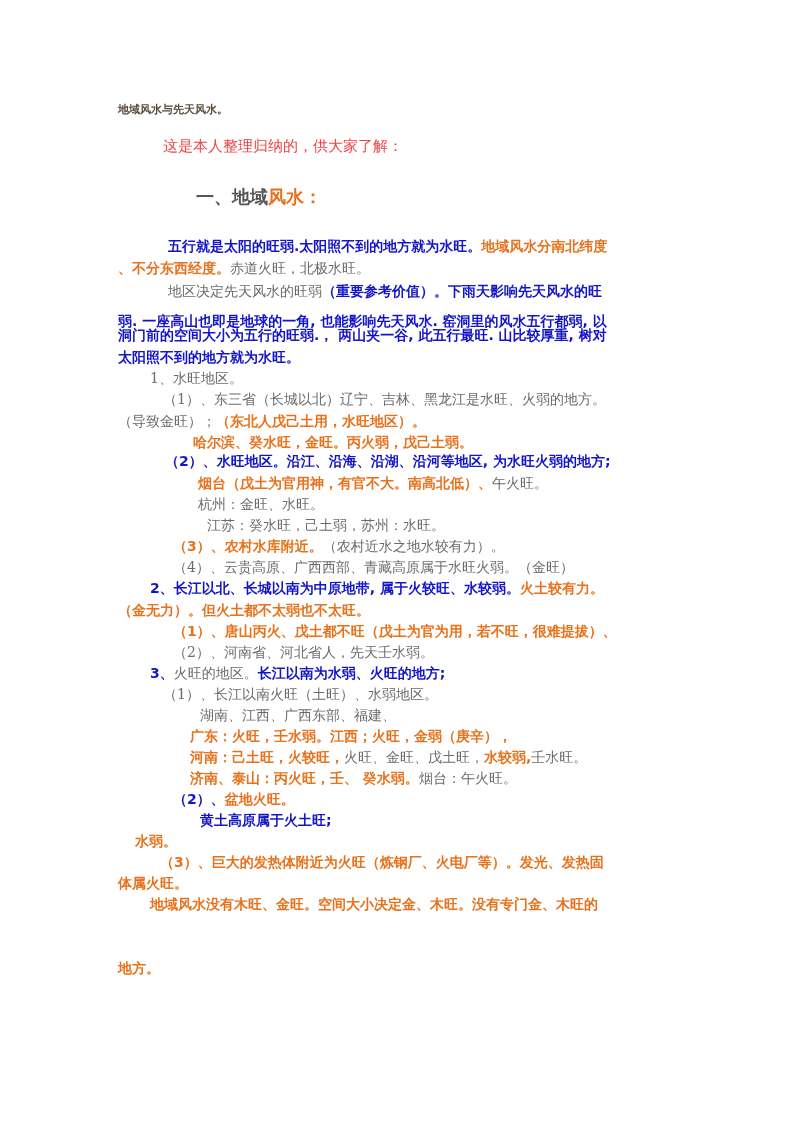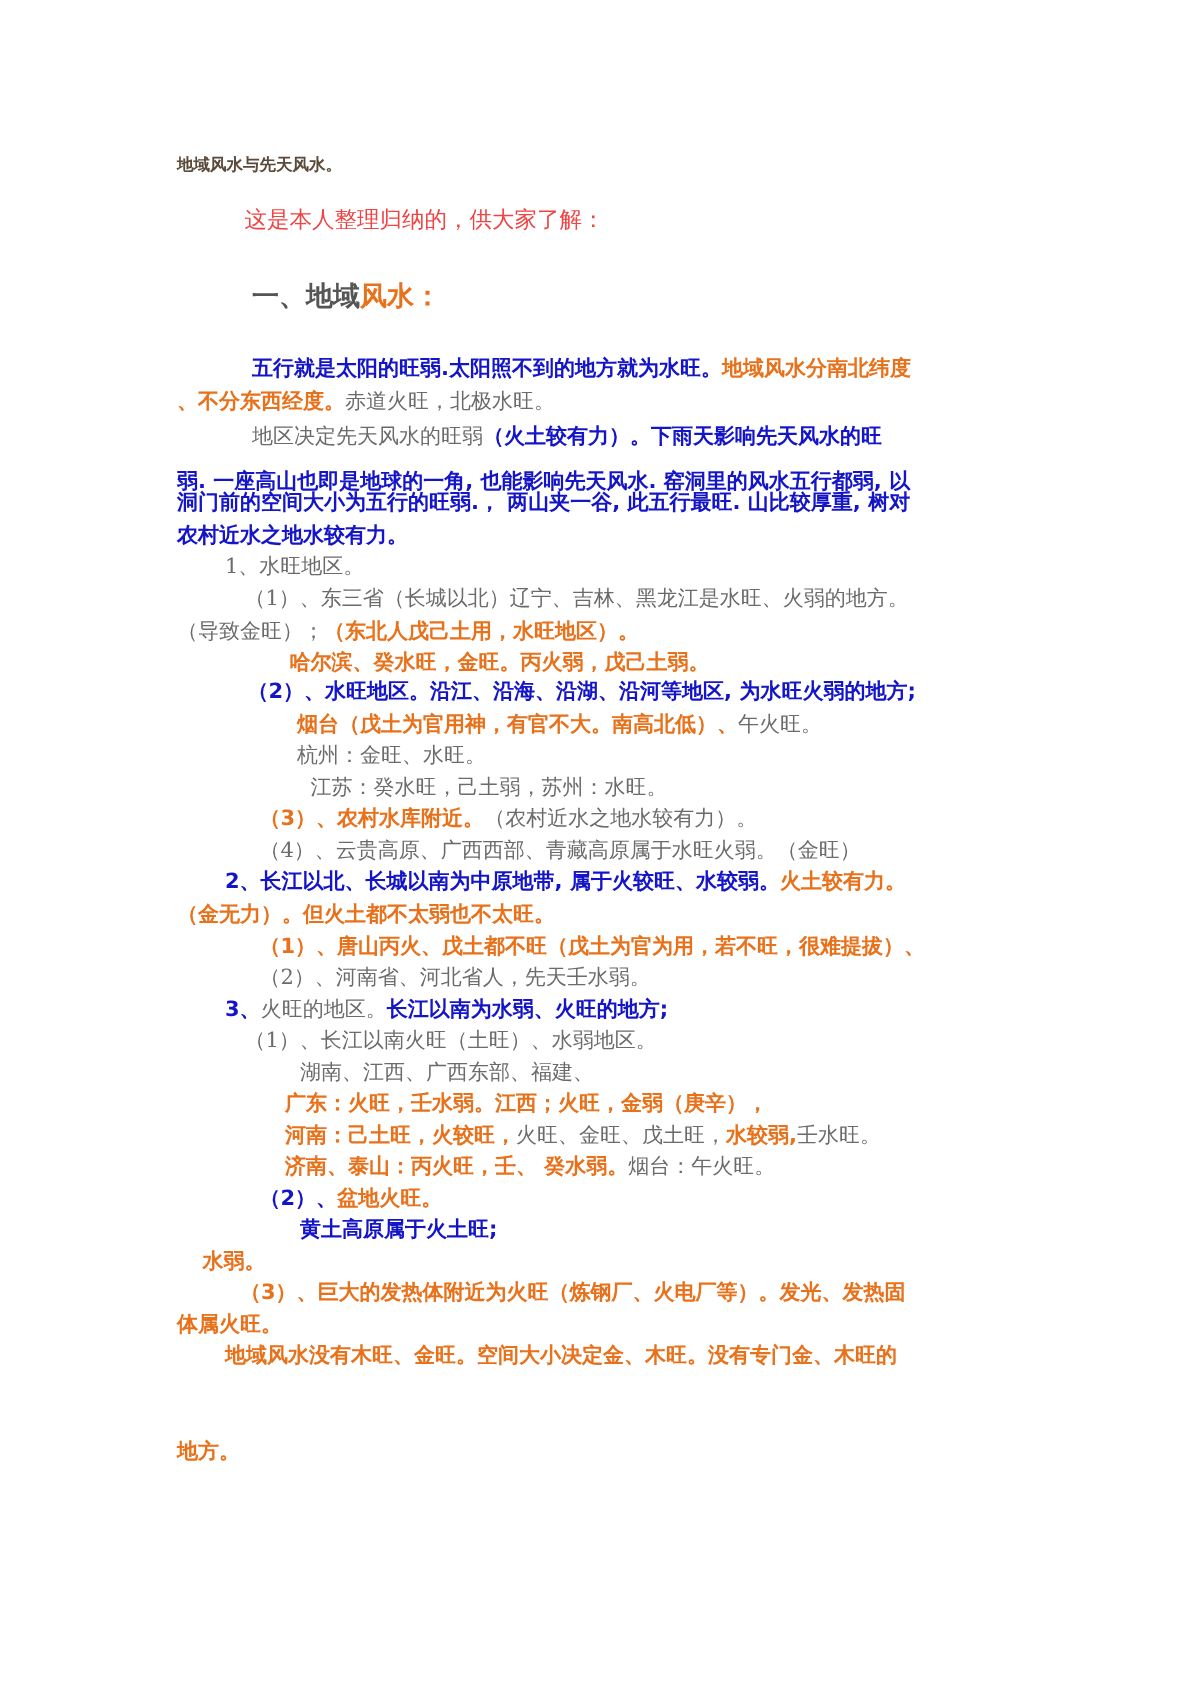--- a/index.html
+++ b/index.html
@@ -8,39 +8,39 @@
   .page { position:absolute; left:0; top:0; width:714px; height:1122px; }
   .line { position:absolute; white-space:nowrap; font-size:14px; line-height:18px; }
   .g { color:#6b6b6b; }
   .b { color:#1515c8; font-weight:bold; font-family:"DejaVu Sans","Liberation Sans",sans-serif; }
   .o { color:#e8721c; font-weight:bold; font-family:"DejaVu Sans","Liberation Sans",sans-serif; }
   .doc-title { position:absolute; left:118px; top:102px; font-size:11px; font-weight:bold;
                color:#5a4a3a; font-family:"DejaVu Sans","Liberation Sans",sans-serif; }
   .intro { position:absolute; left:163px; top:137px; font-size:15px; color:#ef4444; }
   .h1 { position:absolute; left:168px; top:185px; font-size:18px; font-weight:bold;
         font-family:"DejaVu Sans","Liberation Sans",sans-serif; }
-  .h1 .p1 { color:#555555; }
+  .h1 .p1 { color:#555555;margin-left:28px; }
   .h1 .p2 { color:#e8721c; }
 </style>
 </head>
 <body>
 
 <div class="page">
   <div class="doc-title">地域风水与先天风水。</div>
   <div class="intro">这是本人整理归纳的，供大家了解：</div>
   <div class="h1">
     <span class="p1">一、地域</span><span class="p2">风水：</span>
   </div>
   <div id="body-lines">
       <div class="line" style="left: 168px; top: 237px;"><span class="b">五行就是太阳的旺弱.太阳照不到的地方就为水旺。</span><span class="o">地域风水分南北纬度</span></div>
       <div class="line" style="left: 118px; top: 259px;"><span class="o">、不分东西经度。</span><span class="g">赤道火旺，北极水旺。</span></div>
-      <div class="line" style="left: 168px; top: 282px;"><span class="g">地区决定先天风水的旺弱</span><span class="b">（火土较有力）。下雨天影响先天风水的旺</span></div>
+      <div class="line" style="left: 168px; top: 282px;"><span class="g">地区决定先天风水的旺弱</span><span class="b">（重要参考价值）。下雨天影响先天风水的旺</span></div>
       <div class="line" style="left: 118px; top: 312px;"><span class="b">弱. 一座高山也即是地球的一角, 也能影响先天风水. 窑洞里的风水五行都弱, 以</span></div>
       <div class="line" style="left: 118px; top: 326px;"><span class="b">洞门前的空间大小为五行的旺弱.， 两山夹一谷, 此五行最旺. 山比较厚重, 树对</span></div>
-      <div class="line" style="left: 118px; top: 348px;"><span class="b">农村近水之地水较有力。</span></div>
+      <div class="line" style="left: 118px; top: 348px;"><span class="b">太阳照不到的地方就为水旺。</span></div>
       <div class="line" style="left: 150px; top: 369px;"><span class="g">1、水旺地区。</span></div>
       <div class="line" style="left: 163px; top: 390px;"><span class="g">（1）、东三省（长城以北）辽宁、吉林、黑龙江是水旺、火弱的地方。</span></div>
       <div class="line" style="left: 118px; top: 412px;"><span class="g">（导致金旺）；</span><span class="o">（东北人戊己土用，水旺地区）。</span></div>
       <div class="line" style="left: 193px; top: 433px;"><span class="o">哈尔滨、癸水旺，金旺。丙火弱，戊己土弱。</span></div>
       <div class="line" style="left: 165px; top: 452px;"><span class="b">（2）、水旺地区。沿江、沿海、沿湖、沿河等地区, 为水旺火弱的地方;</span></div>
       <div class="line" style="left: 198px; top: 474px;"><span class="o">烟台（戊土为官用神，有官不大。南高北低）、</span><span class="g">午火旺。</span></div>
       <div class="line" style="left: 198px; top: 495px;"><span class="g">杭州：金旺、水旺。</span></div>
       <div class="line" style="left: 207px; top: 516px;"><span class="g">江苏：癸水旺，己土弱，苏州：水旺。</span></div>
       <div class="line" style="left: 173px; top: 537px;"><span class="o">（3）、农村水库附近。</span><span class="g">（农村近水之地水较有力）。</span></div>
       <div class="line" style="left: 173px; top: 558px;"><span class="g">（4）、云贵高原、广西西部、青藏高原属于水旺火弱。（金旺）</span></div>

